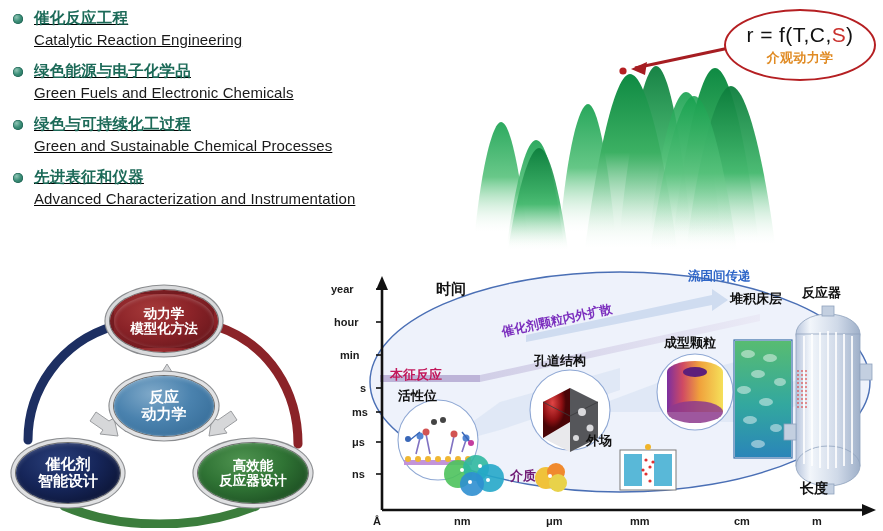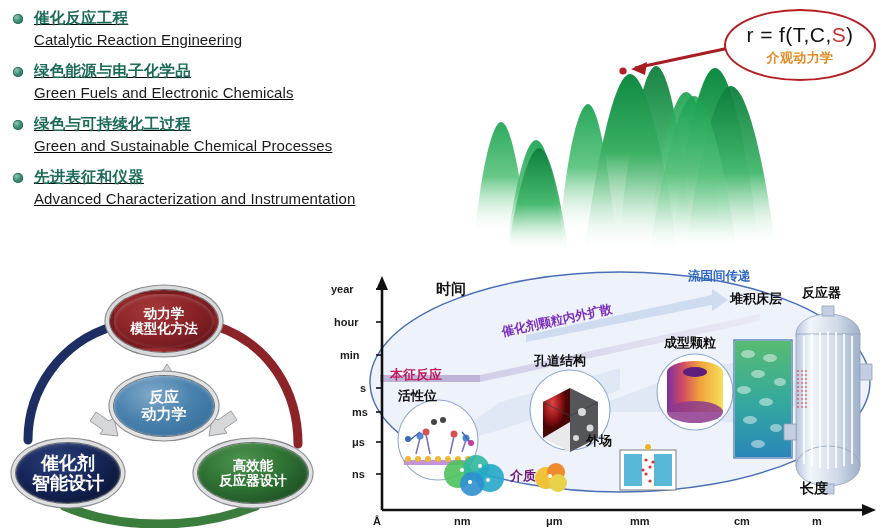--- a/index.html
+++ b/index.html
@@ -50,21 +50,21 @@
     box-shadow:0 0 0 1px #6f6f6f, 0 0 0 4.5px #d9dadc, 0 0 0 5.6px #8a8c8f,
                inset 0 1px 4px rgba(255,255,255,.25);
   }
   #node-center{
     left:112px;top:108px;width:100px;height:60px;font-size:15px;
     background:radial-gradient(ellipse at 38% 30%,#7fa9c9 0%,#4a82ae 45%,#2f6590 100%);
     box-shadow:0 0 0 1px #6f6f6f, 0 0 0 4.5px #e2e3e5, 0 0 0 5.6px #8a8c8f,
                inset 0 1px 4px rgba(255,255,255,.3);
   }
   #node-left{
-    left:14px;top:175px;width:104px;height:60px;font-size:18px;
+    left:14px;top:175px;width:104px;height:60px;font-size:15px;
     background:radial-gradient(ellipse at 40% 30%,#2a3f7a 0%,#16265a 45%,#070c24 100%);
     box-shadow:0 0 0 1px #6f6f6f, 0 0 0 4.5px #dfe0e2, 0 0 0 5.6px #8a8c8f,
                inset 0 1px 4px rgba(255,255,255,.22);
   }
   #node-right{
     left:196px;top:175px;width:110px;height:60px;font-size:13.5px;
     background:radial-gradient(ellipse at 40% 30%,#4f9350 0%,#2f7334 45%,#143d1a 100%);
     box-shadow:0 0 0 1px #6f6f6f, 0 0 0 4.5px #dfe0e2, 0 0 0 5.6px #8a8c8f,
                inset 0 1px 4px rgba(255,255,255,.22);
   }

